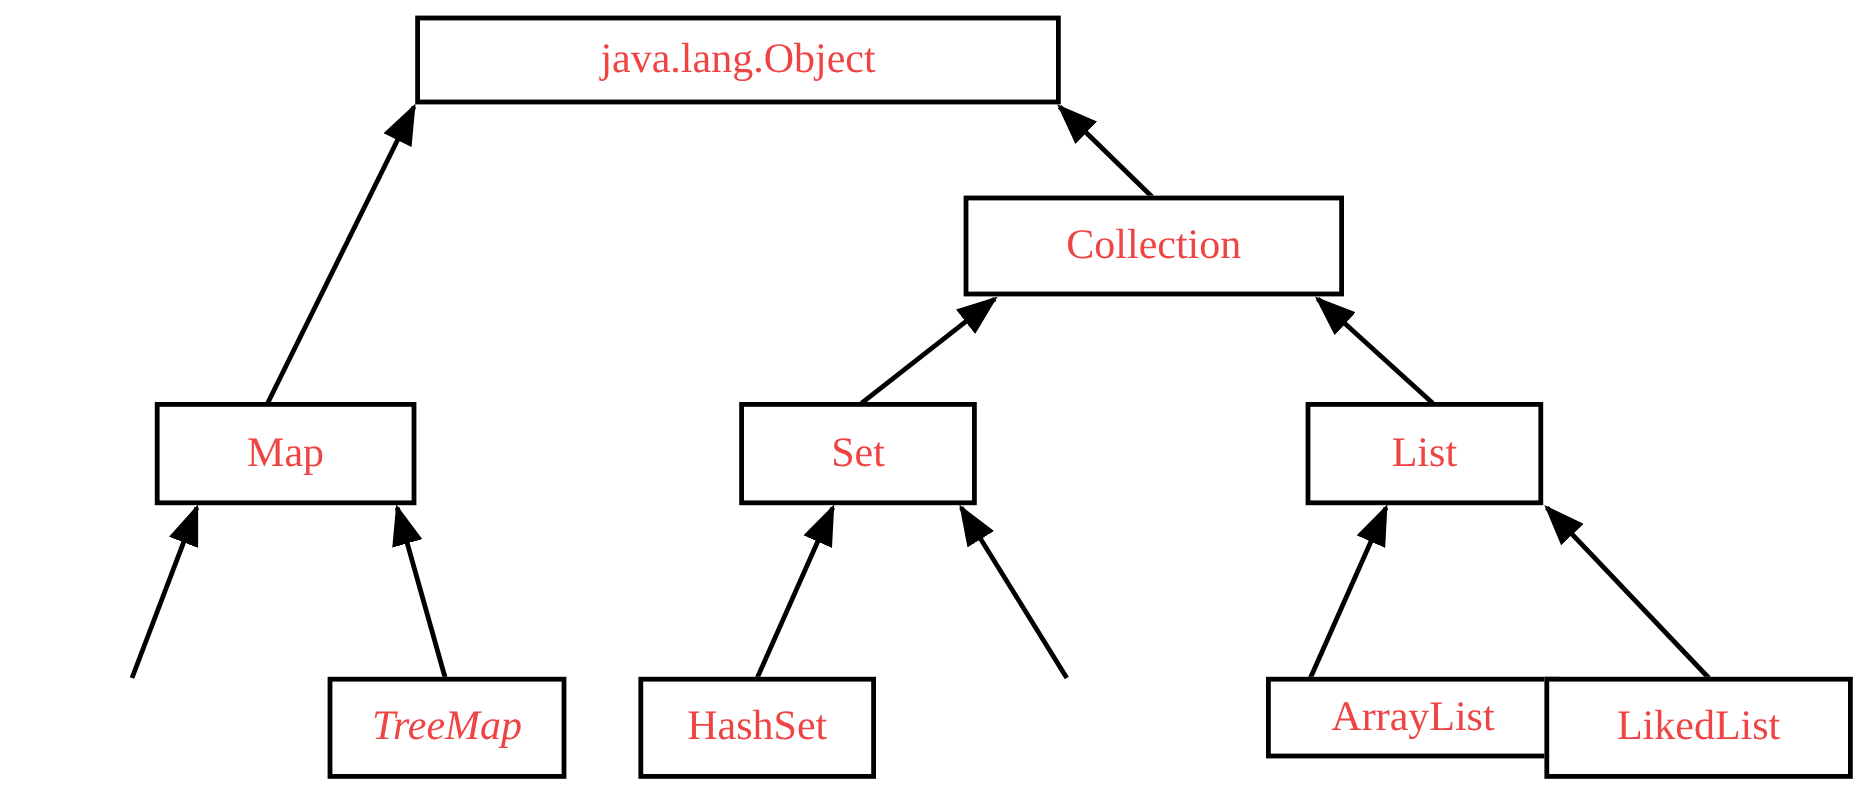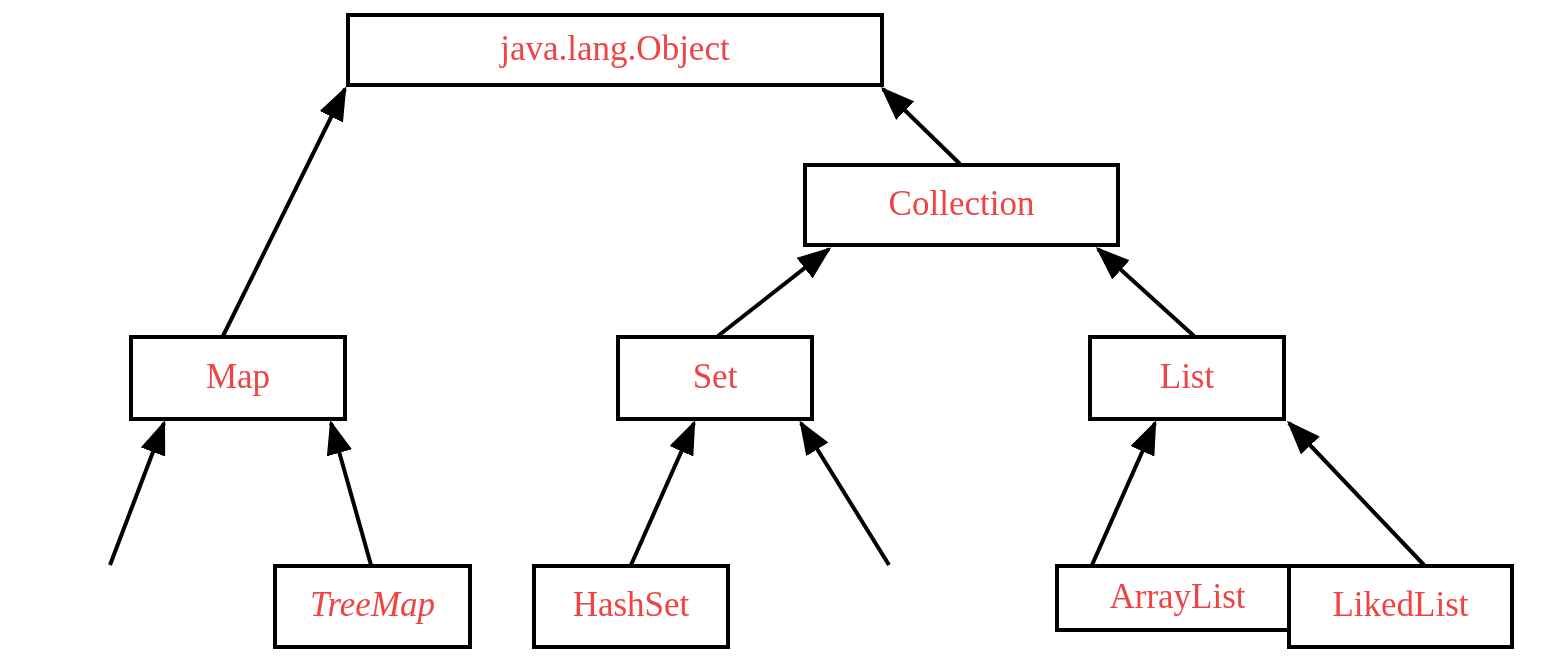--- a/index.html
+++ b/index.html
@@ -42,21 +42,21 @@
   .n-object    { left: 346px;  top: 13px;  width: 538px; height: 74px; }
   .n-collection{ left: 803px;  top: 163px; width: 317px; height: 84px; }
   .n-map       { left: 129px;  top: 335px; width: 218px; height: 86px; }
   .n-set       { left: 616px;  top: 335px; width: 198px; height: 86px; }
   .n-list      { left: 1088px; top: 335px; width: 198px; height: 86px; }
   .n-hashmap   { left: 13px;   top: 564px; width: 196px; height: 85px; }
   .n-treemap   { left: 273px;  top: 564px; width: 199px; height: 85px; font-style: italic; }
   .n-hashset   { left: 532px;  top: 564px; width: 198px; height: 85px; align-items: center; }
   .n-treeset   { left: 787px;  top: 564px; width: 198px; height: 85px; }
   .n-arraylist { left: 1031px; top: 564px; width: 245px; height: 68px; margin-left: 24px; }
-  .n-likedlist { left: 1287px; top: 564px; width: 227px; height: 85px; }
+  .n-likedlist { left: 1287px; top: 564px; width: 257px; height: 85px; }
   line {
     stroke: #000000;
     stroke-width: 4;
   }
 </style>
 </head>
 <body>
 
 <div class="canvas">
 

